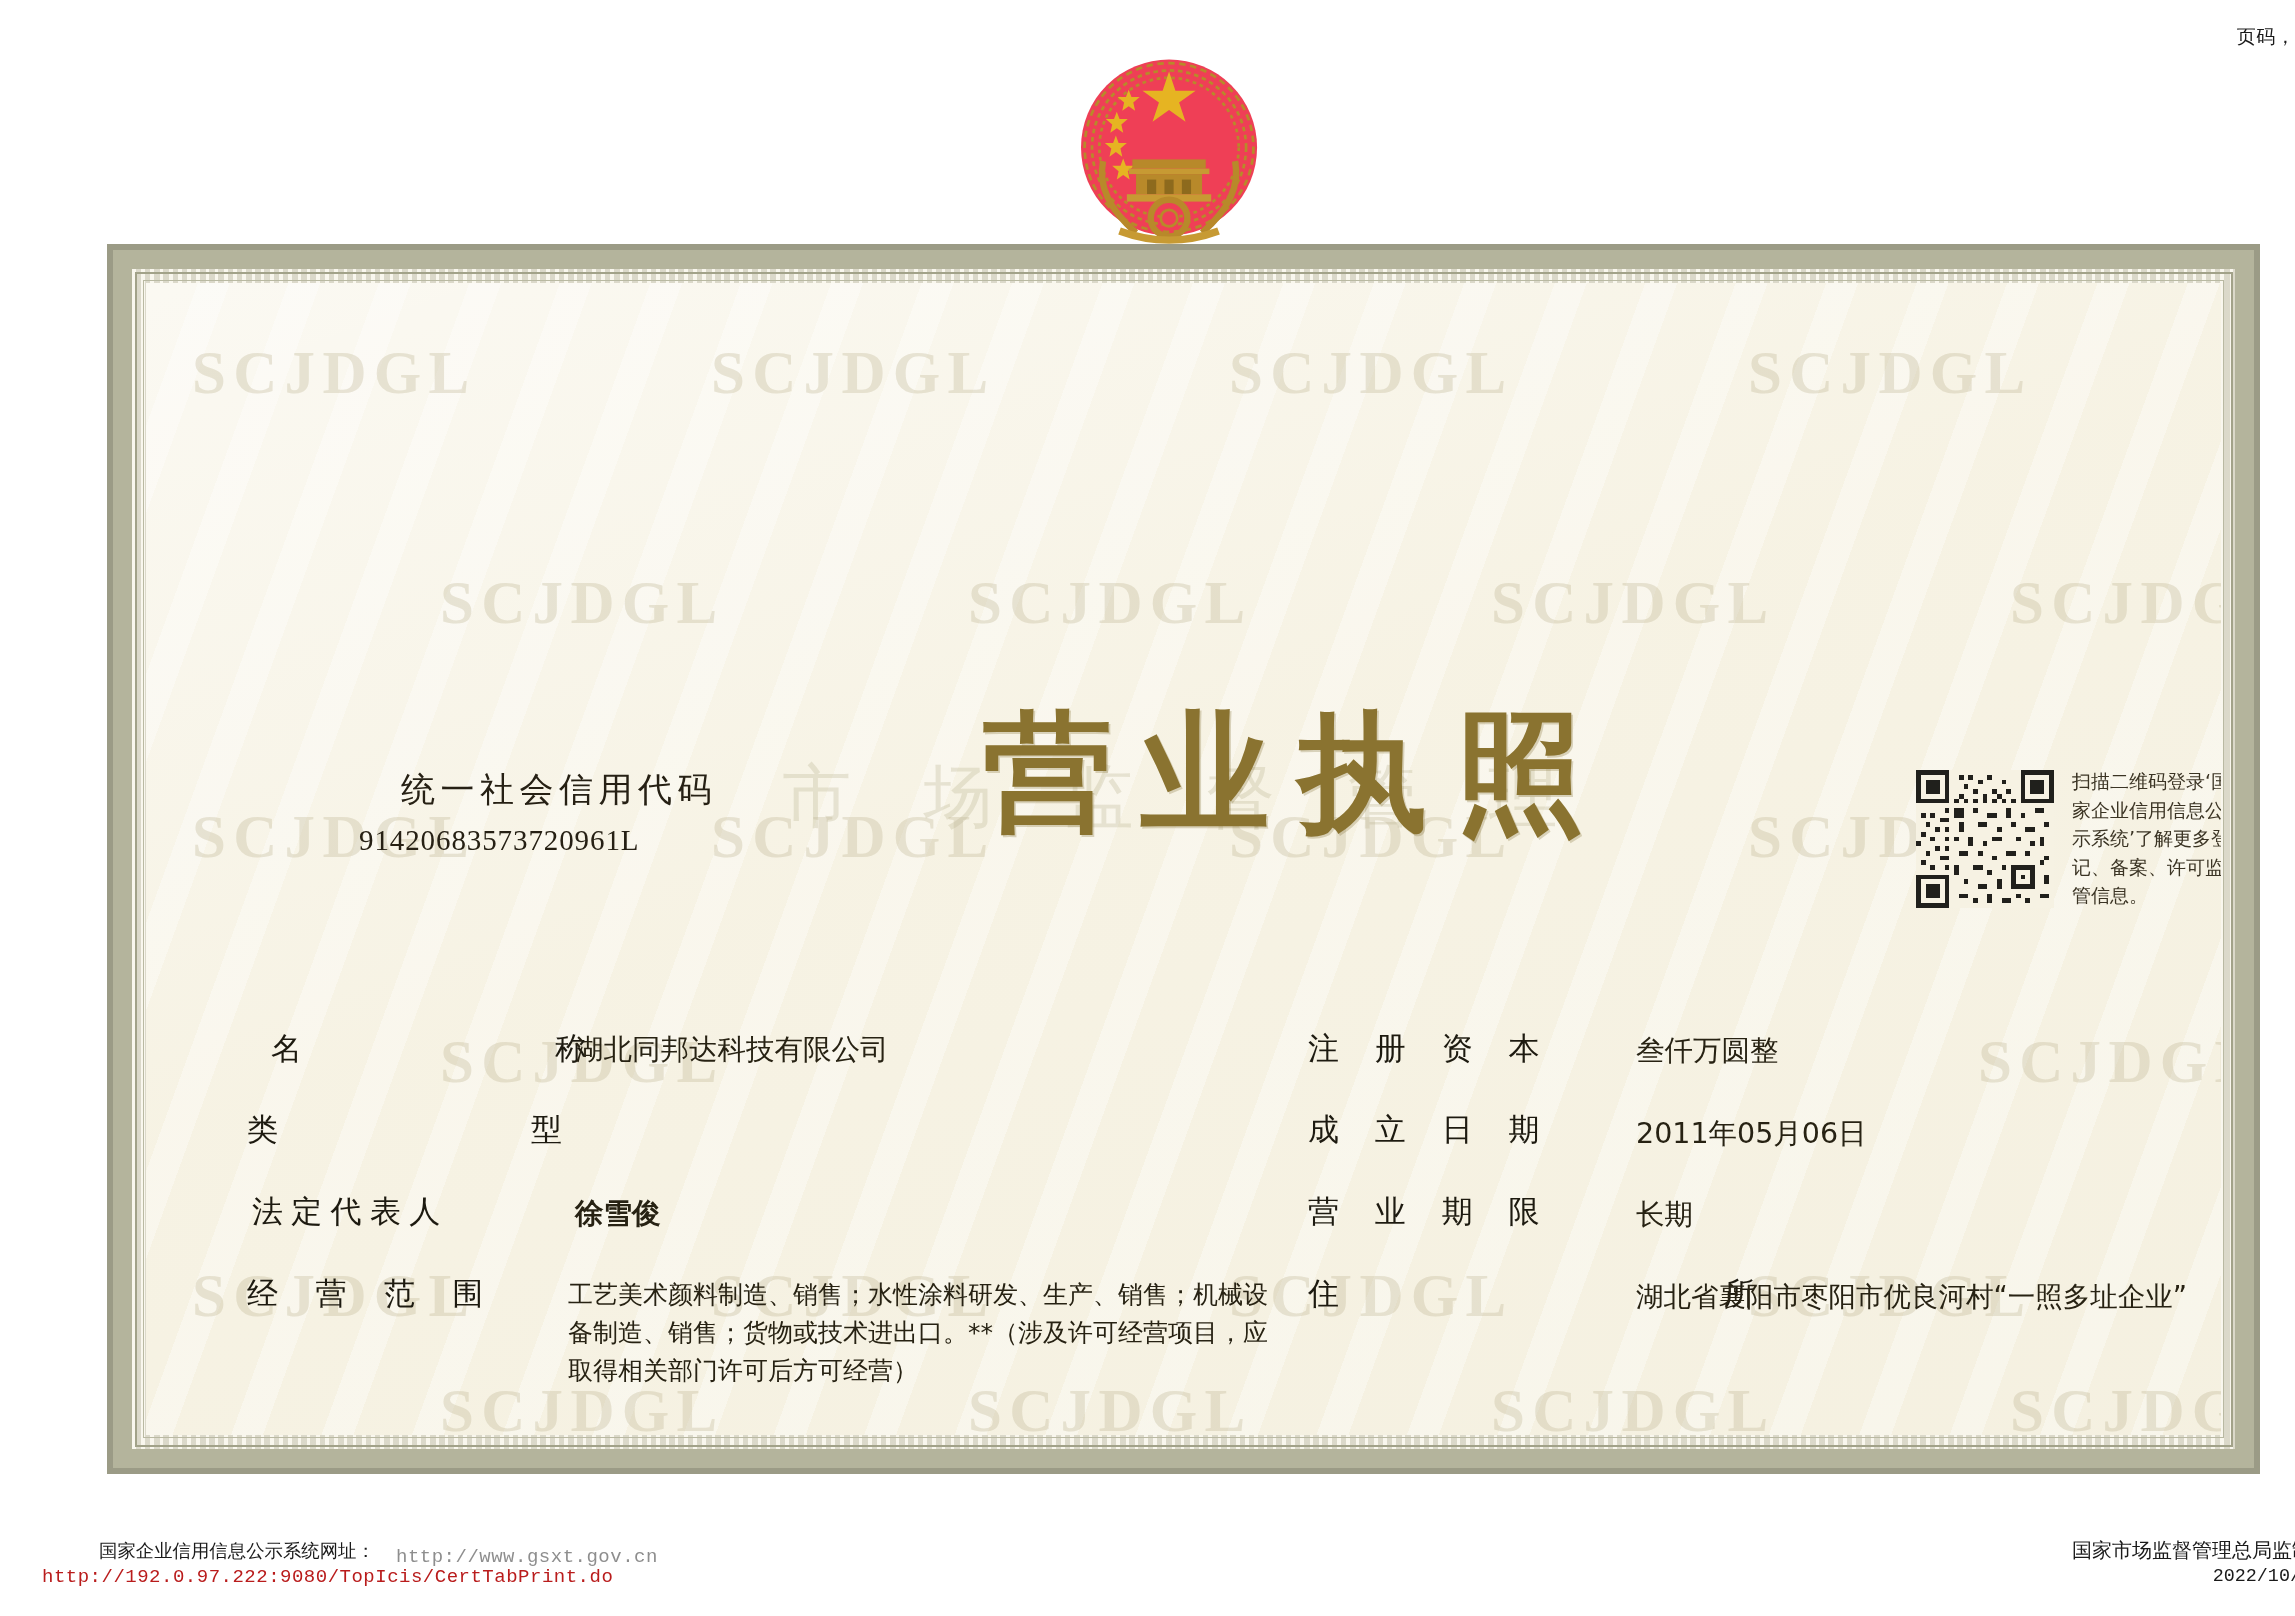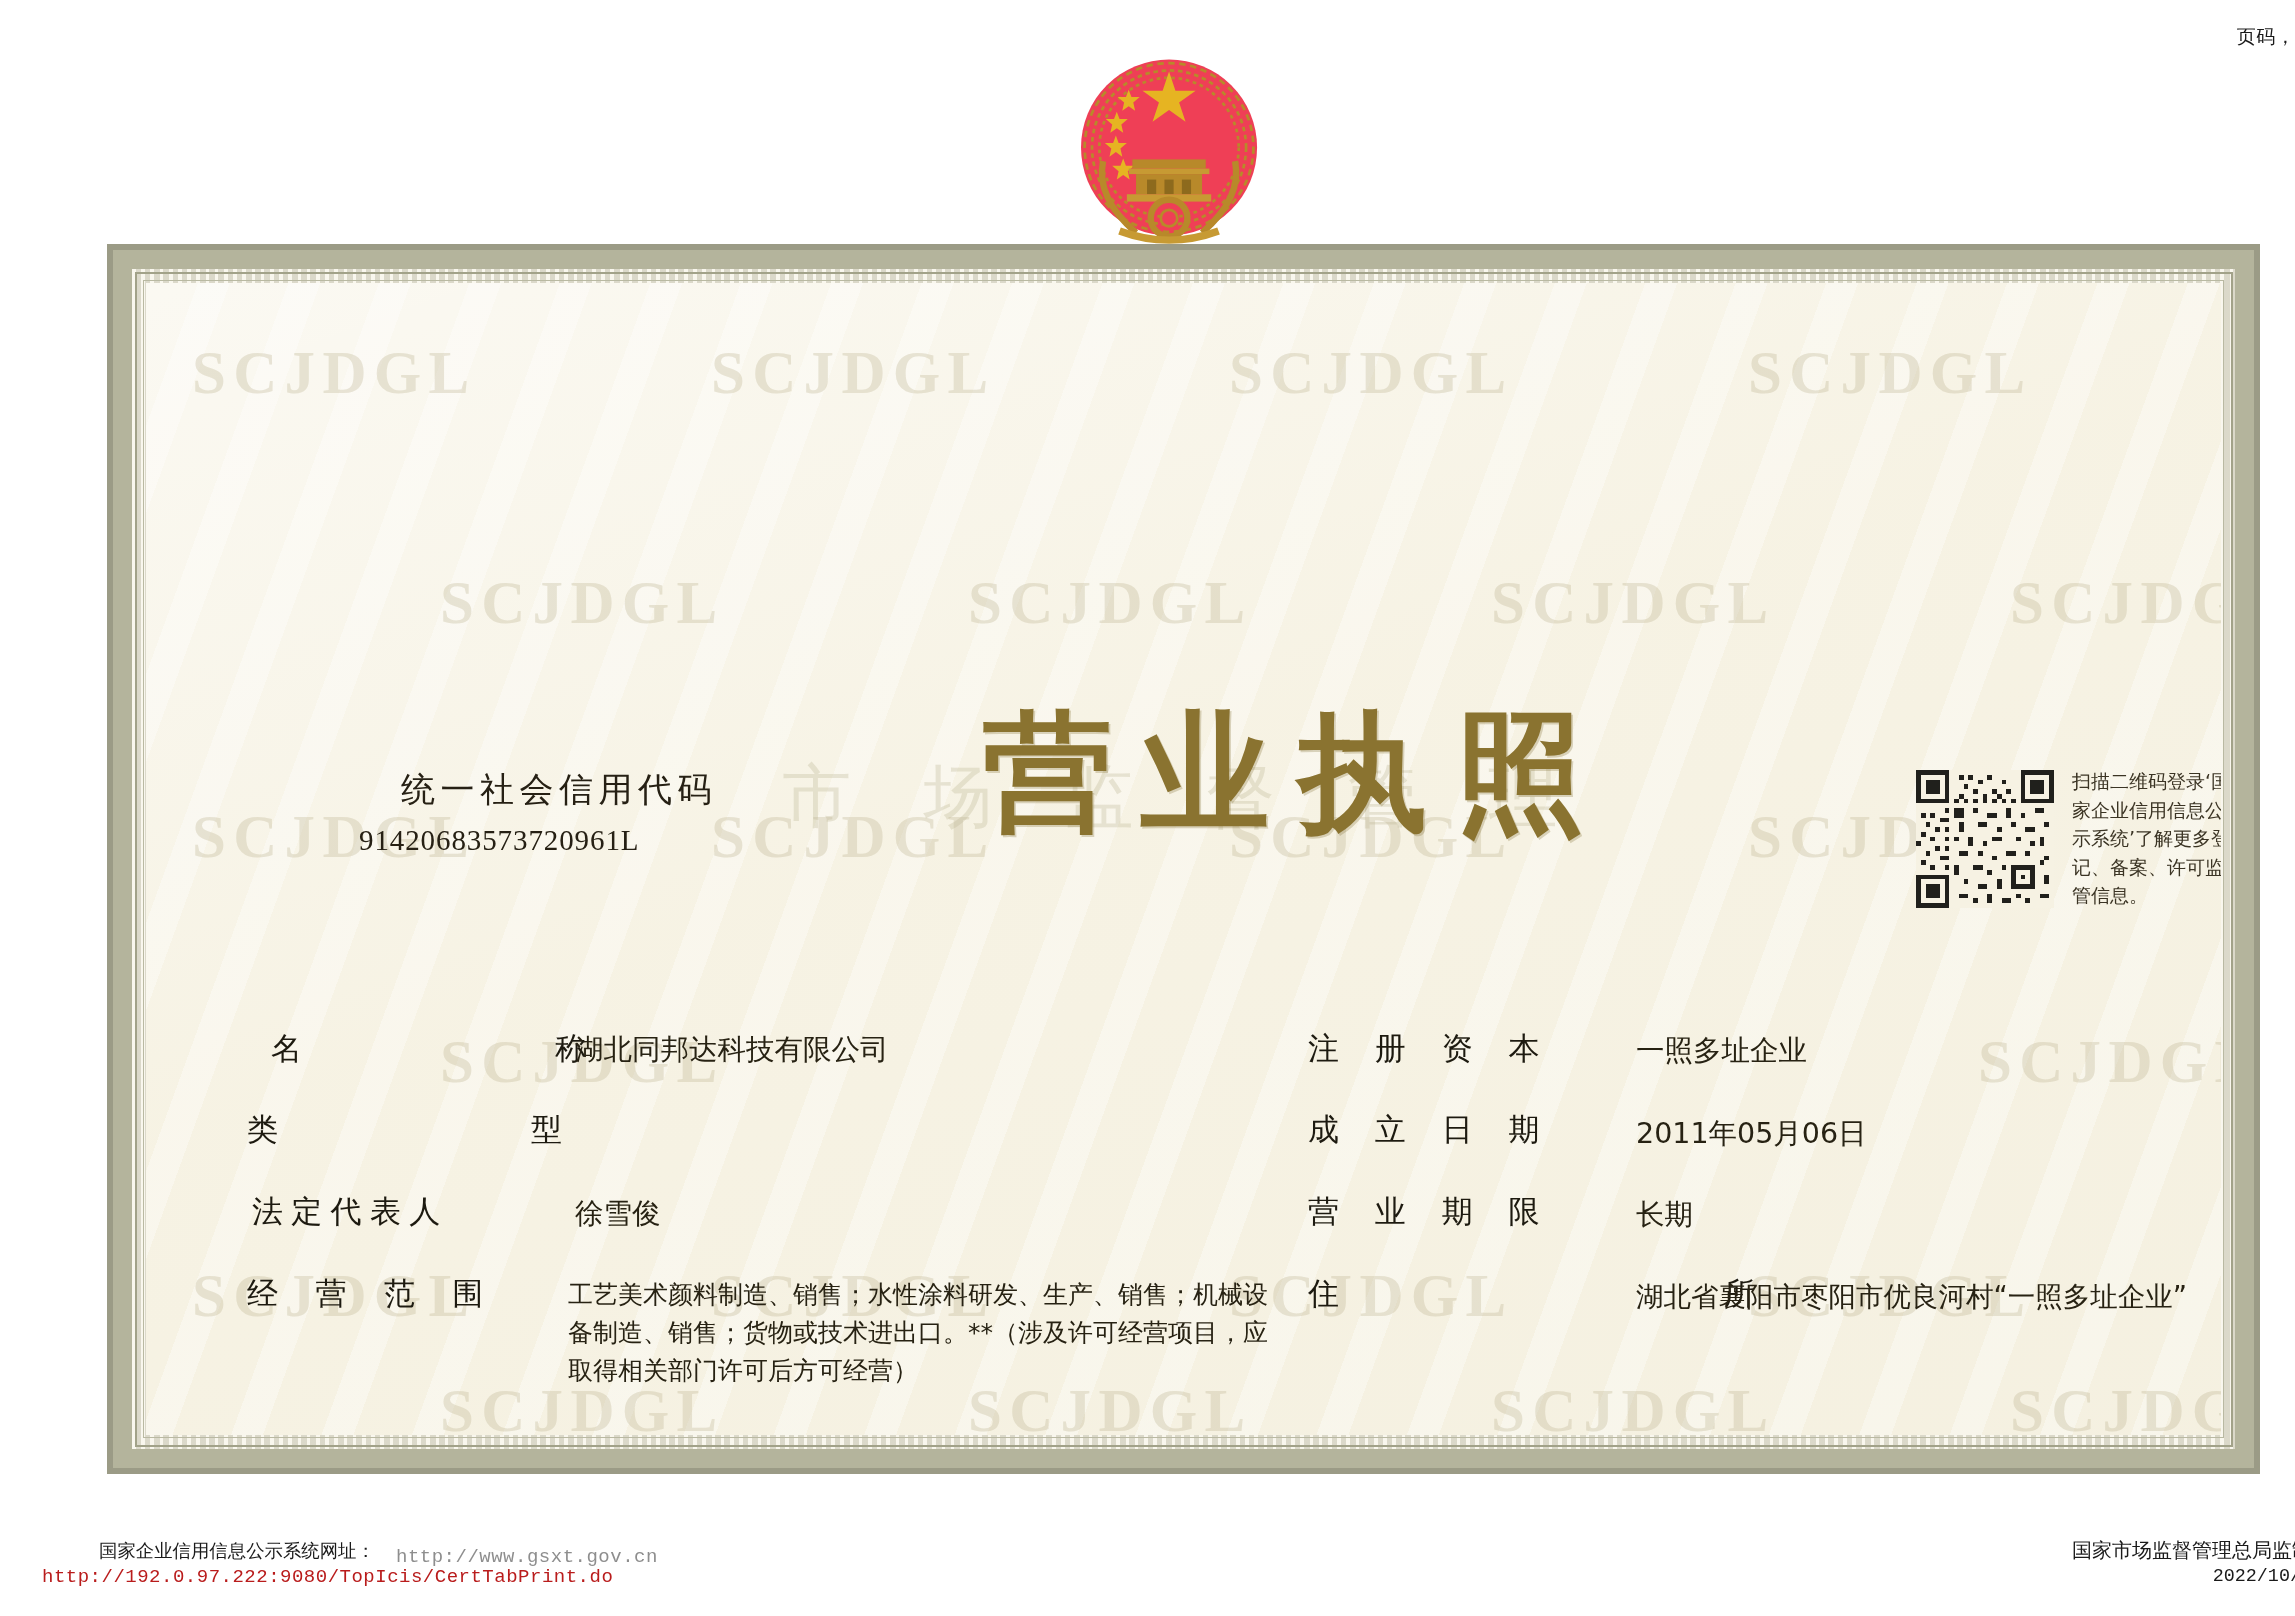--- a/index.html
+++ b/index.html
@@ -430,27 +430,27 @@
       </svg>
     </div>
     <div class="qr-note">扫描二维码登录‘国家企业信用信息公示系统’了解更多登记、备案、许可监管信息。</div>
 
     <div class="field-label lab-sp2" style="left:101px; top:745px;margin-left:24px;">名　　　称</div>
     <div class="field-value" style="left:429px; top:748px;">湖北同邦达科技有限公司</div>
 
     <div class="field-label lab-sp2" style="left:101px; top:826px;">类　　　型</div>
 
     <div class="field-label lab-sp4" style="left:106px; top:908px;">法定代表人</div>
-    <div class="field-value" style="left:429px; top:912px;">徐雪俊</div>
+    <div class="field-value" style="left:429px; top:912px;font-weight:bold;">徐雪俊</div>
 
     <div class="field-label lab-sp3" style="left:101px; top:990px;">经 营 范 围</div>
     <div class="field-value multiline" style="left:422px; top:993px; width:707px;">工艺美术颜料制造、销售；水性涂料研发、生产、销售；机械设备制造、销售；货物或技术进出口。**（涉及许可经营项目，应取得相关部门许可后方可经营）</div>
 
     <div class="field-label lab-sp-cap" style="left:1162px; top:745px;">注 册 资 本</div>
-    <div class="field-value" style="left:1490px; top:749px;">一照多址企业</div>
+    <div class="field-value" style="left:1490px; top:749px;">叁仟万圆整</div>
 
     <div class="field-label lab-sp-cap" style="left:1162px; top:826px;">成 立 日 期</div>
     <div class="field-value" style="left:1490px; top:832px;">2011年05月06日</div>
 
     <div class="field-label lab-sp-cap" style="left:1162px; top:908px;">营 业 期 限</div>
     <div class="field-value" style="left:1490px; top:913px;">长期</div>
 
     <div class="field-label lab-sp-addr" style="left:1162px; top:990px;">住　　　所</div>
     <div class="field-value multiline" style="left:1490px; top:992px; width:592px; font-size:27.5px; line-height:42px;">湖北省襄阳市枣阳市优良河村“一照多址企业”</div>
 

